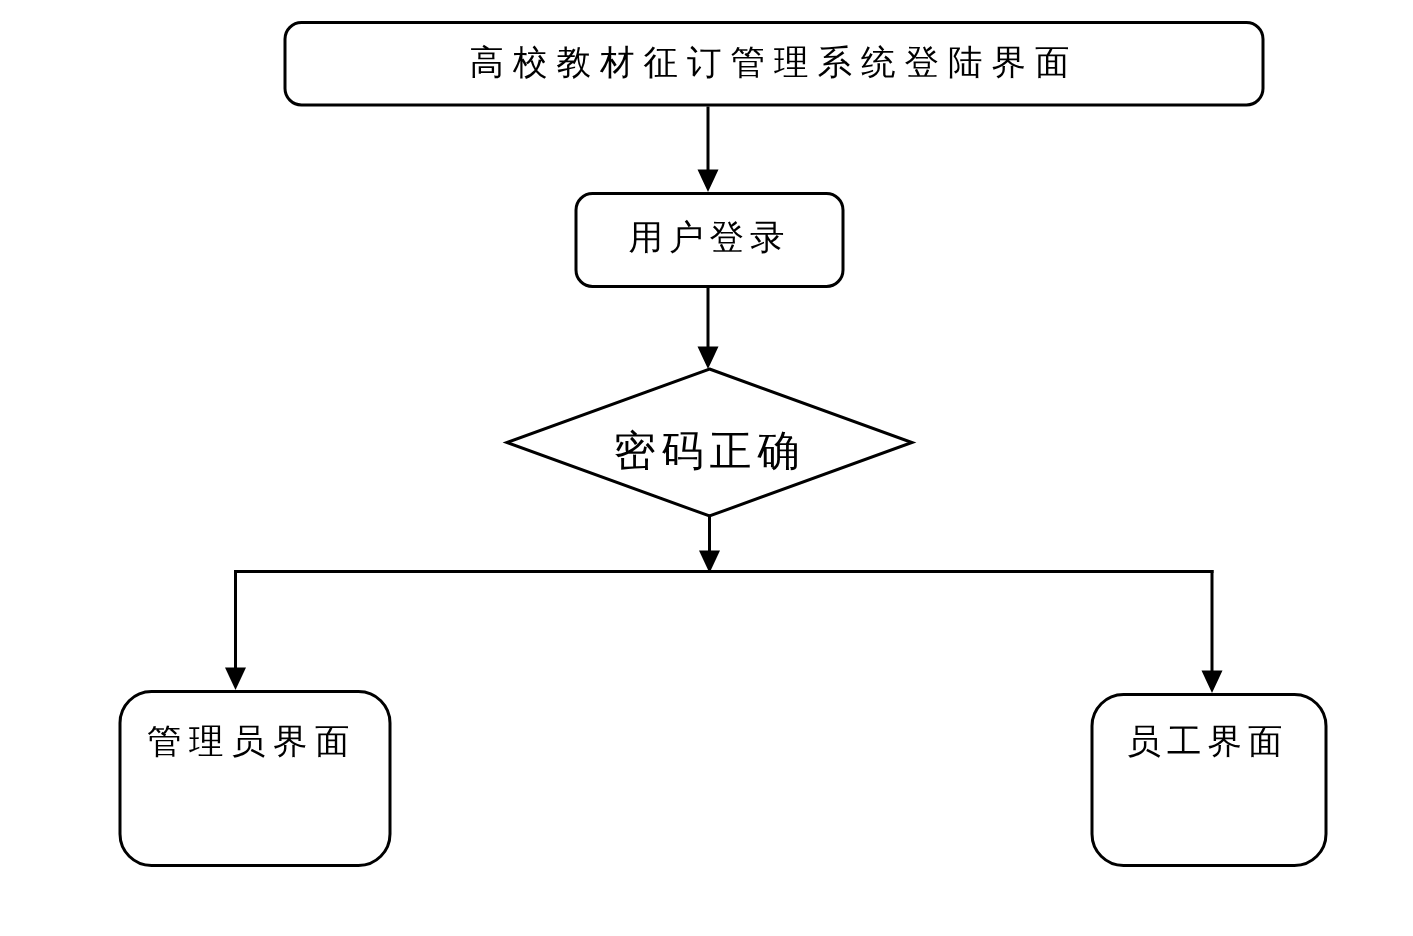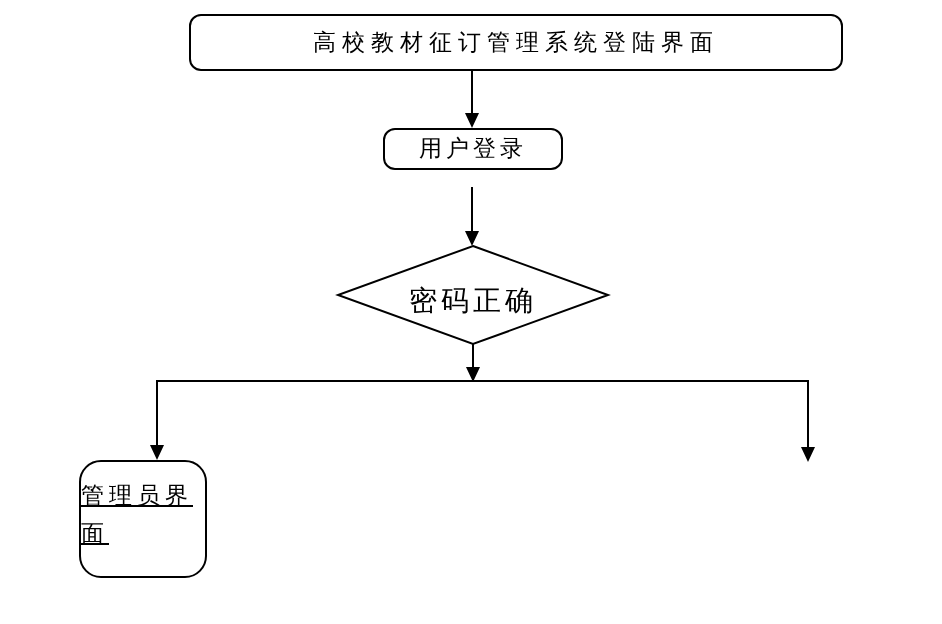--- a/index.html
+++ b/index.html
@@ -34,39 +34,38 @@
     text-align: center;
   }
   .node-title {
     left: 141px; top: 14px;
     width: 654px; height: 57px;
     letter-spacing: 6px;
     margin-left: 48px;
   }
   .node-login {
     left: 383px; top: 128px;
-    width: 180px; height: 42px;
+    width: 180px; height: 64px;
     letter-spacing: 4px;
   }
   .decision-label {
     position: absolute;
     left: 373px; top: 282px;
     width: 200px;
     text-align: center;
     font-size: 28px;
     letter-spacing: 4px;
     background: transparent;
   }
   .node-admin {
     left: 79px; top: 460px;
-    width: 128px; height: 118px;
-    padding: 14px 10px 0 0;
+    width: 182px; height: 118px;
+    padding: 14px 10px 0 17px;
     letter-spacing: 5px;
     line-height: 38px;
-    text-decoration: underline;
   }
   .node-staff {
     left: 727px; top: 462px;
     width: 158px; height: 116px;
     padding: 12px 6px 0 22px;
     letter-spacing: 4px;
     line-height: 38px;
   }
   .watermark {
     position: absolute;
@@ -111,15 +110,18 @@
   <div class="node rounded-sm centered node-login">
     <span>用户登录</span>
   </div>
 
   <div class="decision-label">密码正确</div>
 
   <div class="node rounded-lg node-admin">
     <span>管理员界面</span>
   </div>
 
+  <div class="node rounded-lg node-staff">
+    <span>员工界面</span>
+  </div>
 
 
 </div>
 
 </body></html>

